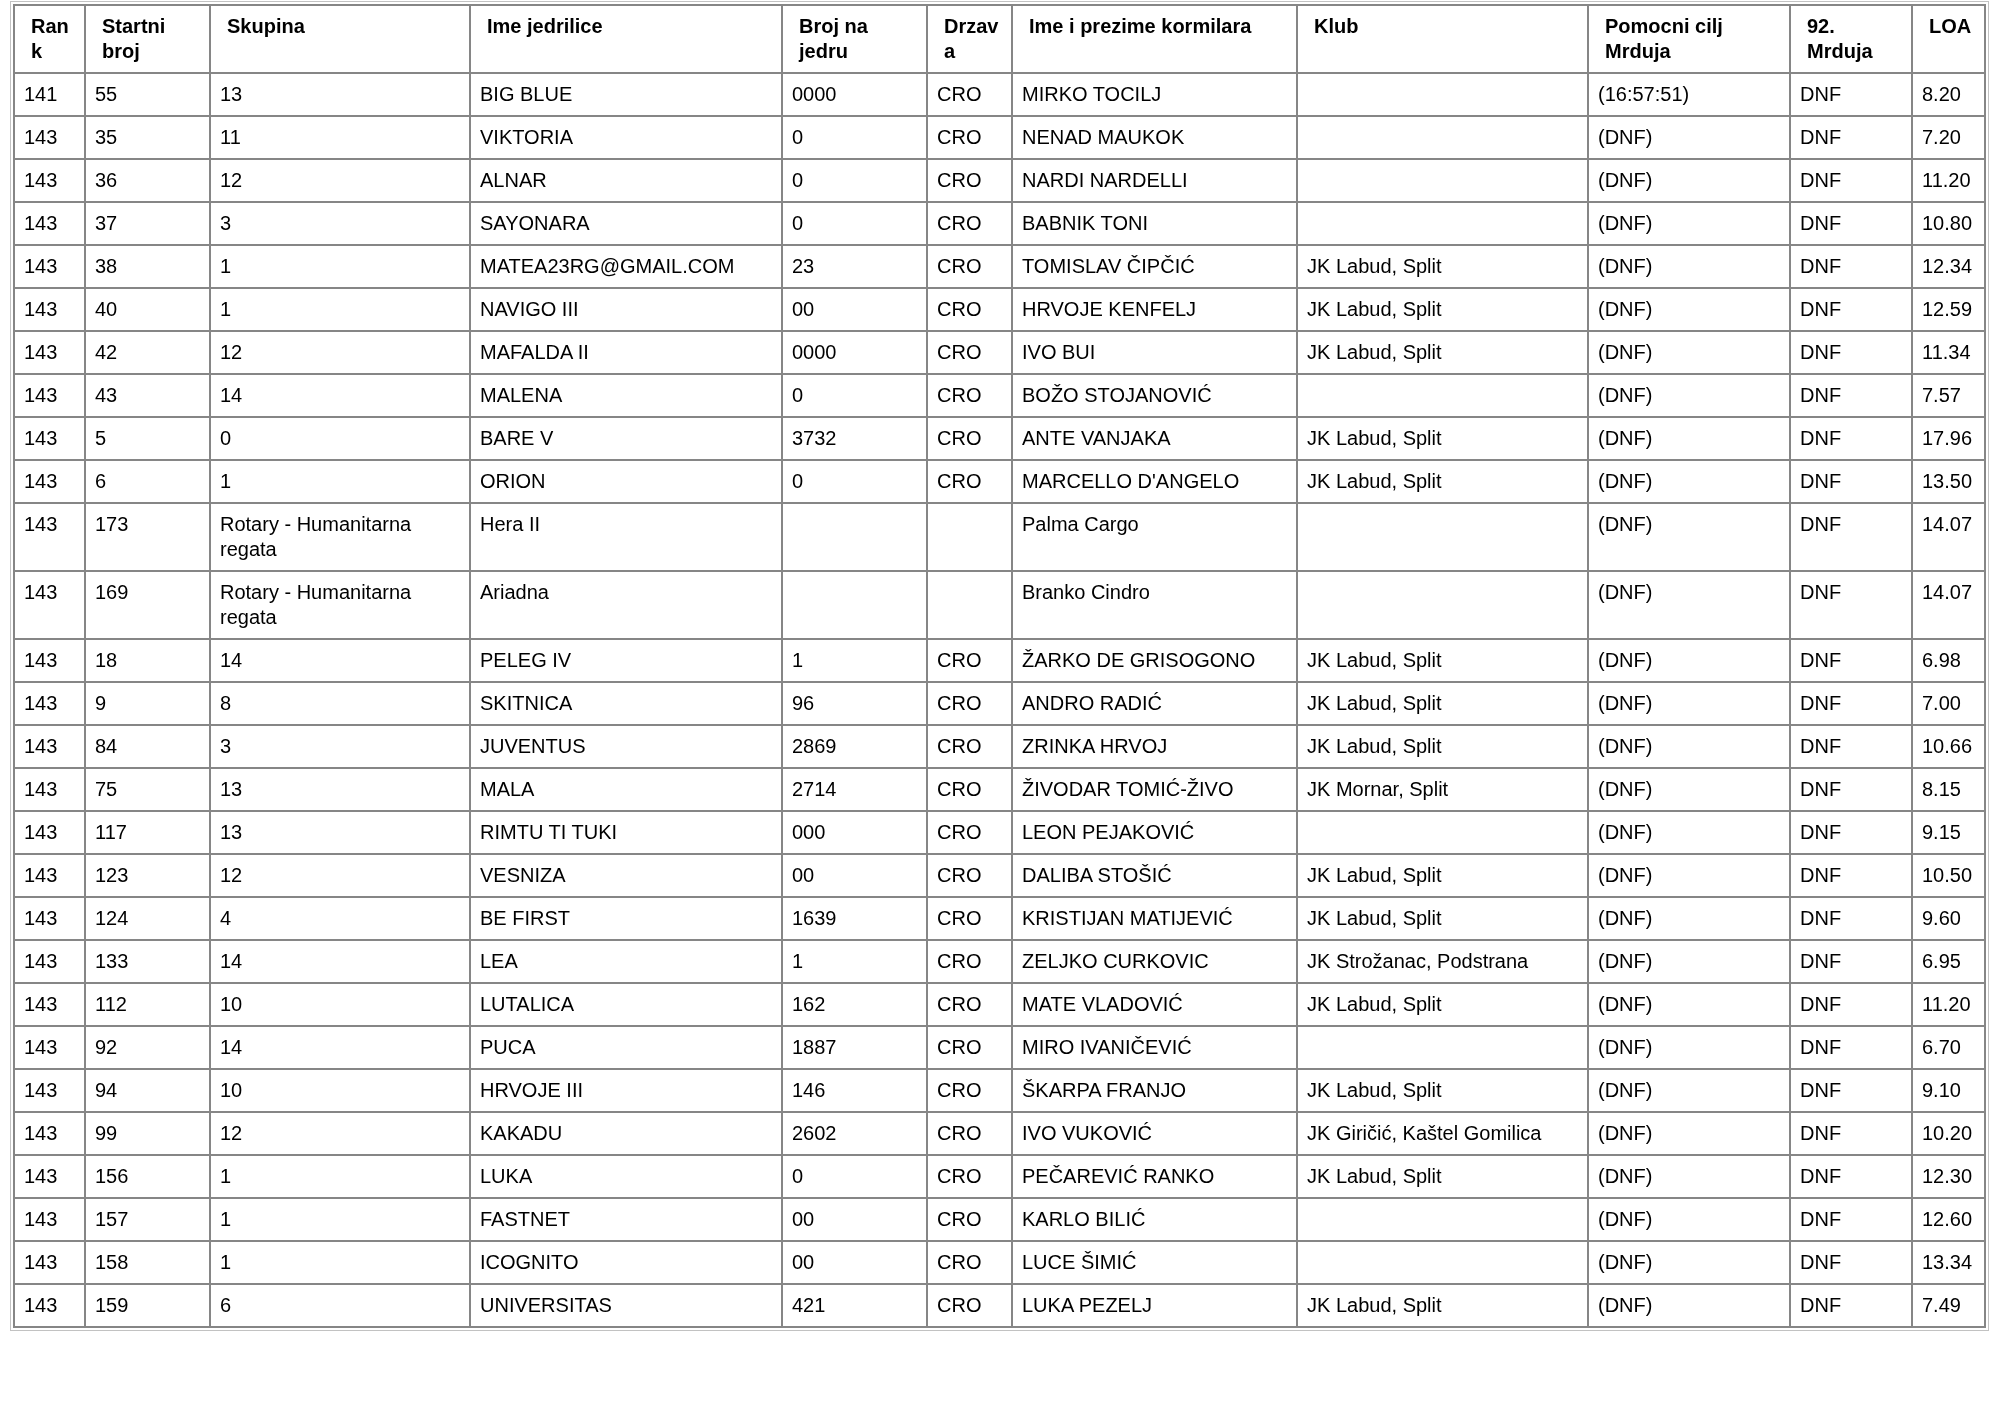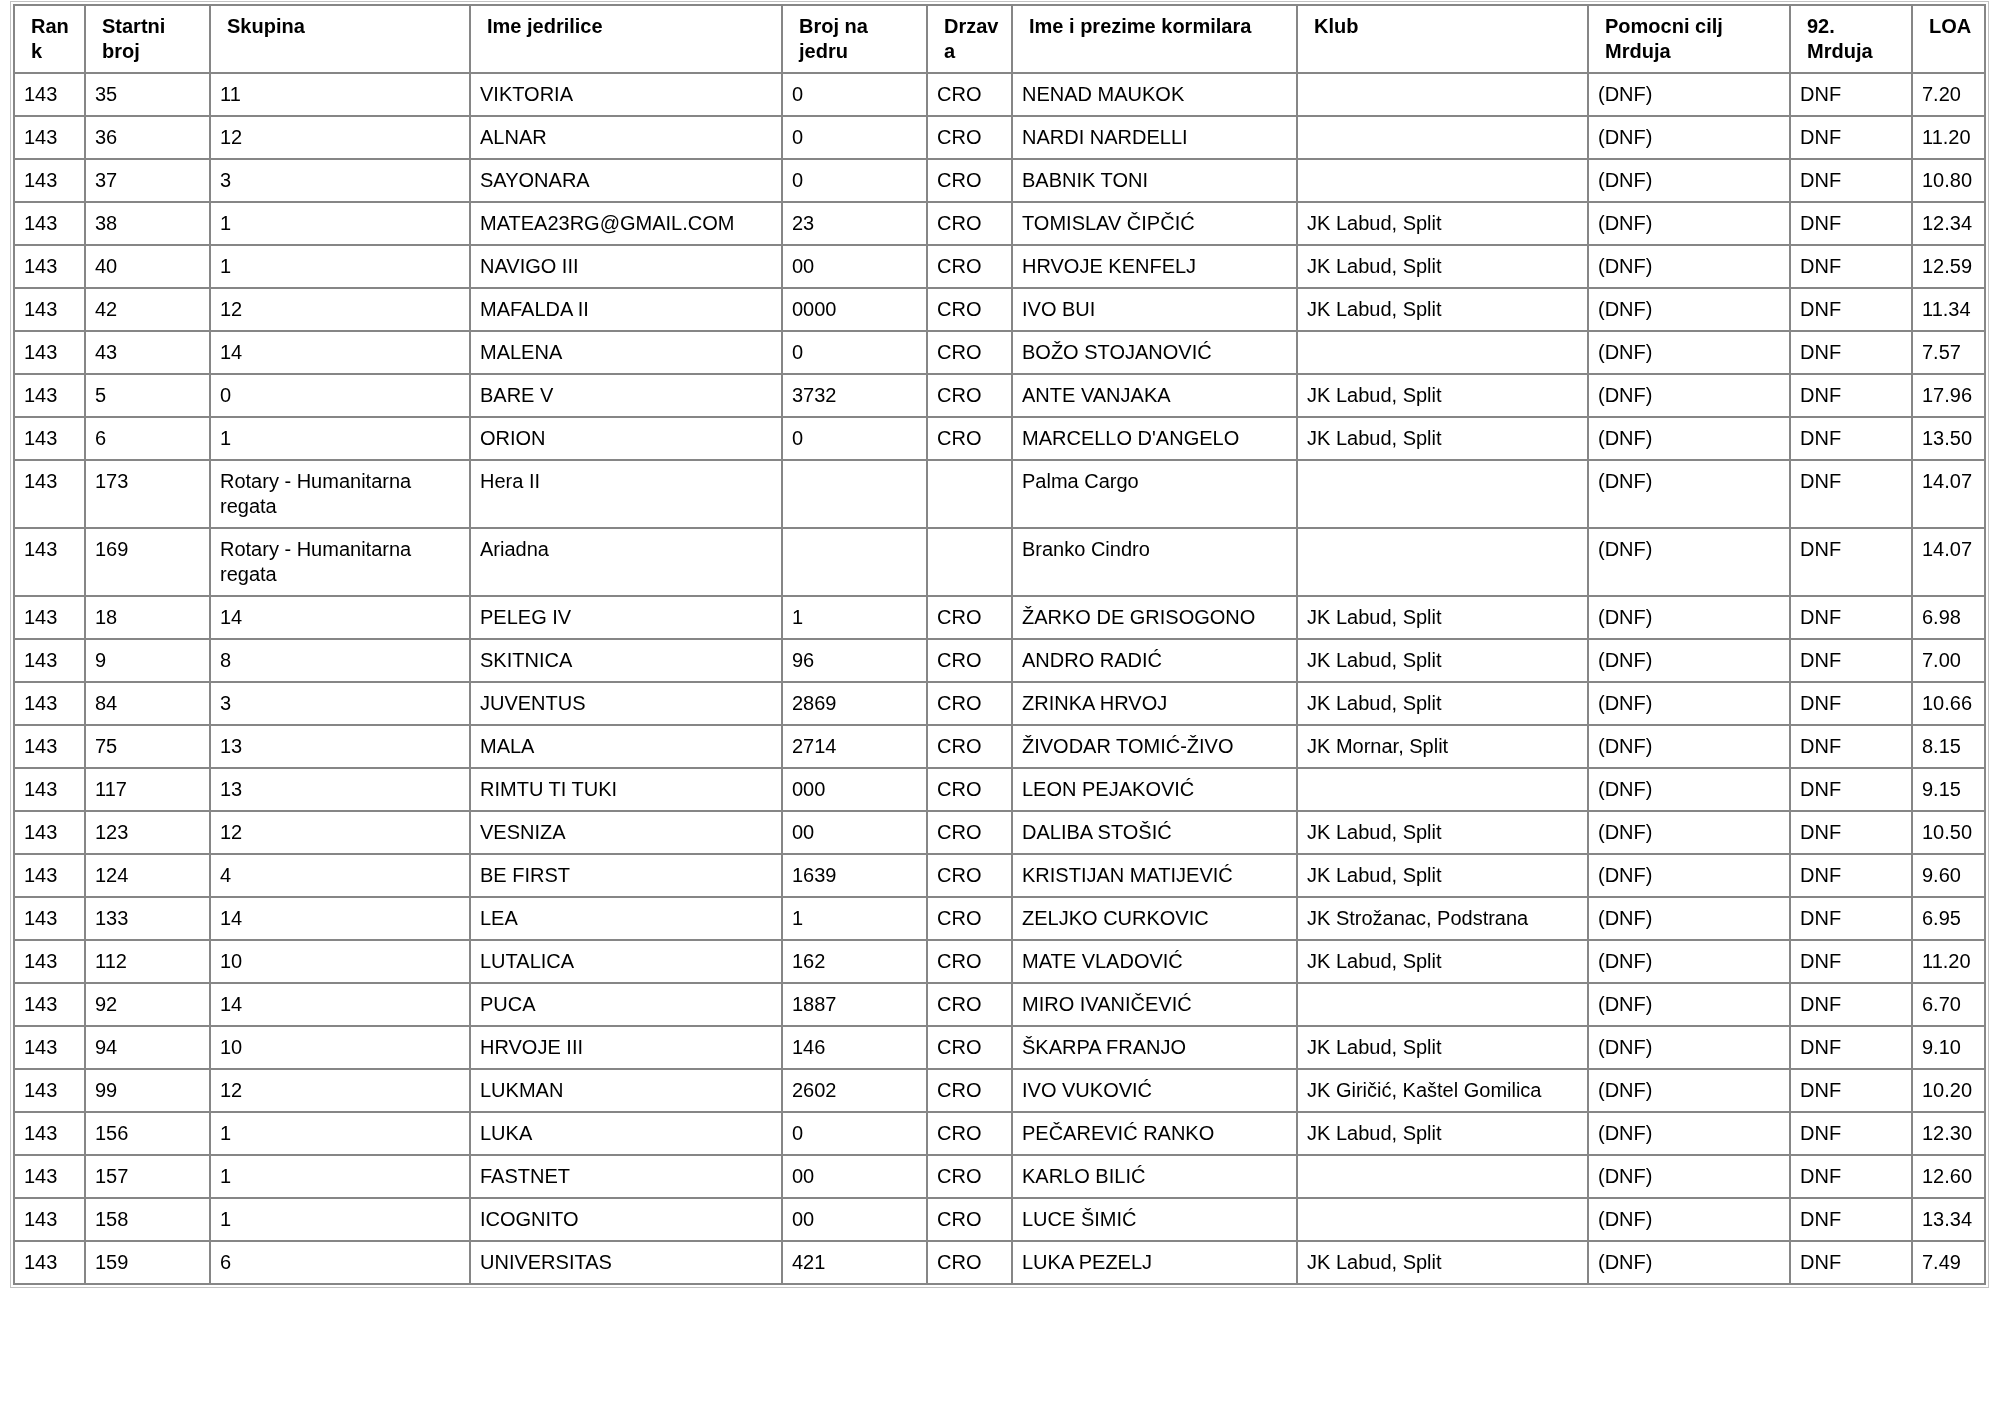--- a/index.html
+++ b/index.html
@@ -83,20 +83,33 @@
         <th>Klub</th>
         <th>Pomocni cilj
 Mrduja</th>
         <th>92.
 Mrduja</th>
         <th>LOA</th>
       </tr>
     </thead>
     <tbody>
         <tr>
+          <td>141</td>
+          <td>55</td>
+          <td>13</td>
+          <td>BIG BLUE</td>
+          <td>0000</td>
+          <td>CRO</td>
+          <td>MIRKO TOCILJ</td>
+          <td></td>
+          <td>(16:57:51)</td>
+          <td>DNF</td>
+          <td>8.20</td>
+        </tr>
+        <tr>
           <td>143</td>
           <td>35</td>
           <td>11</td>
           <td>VIKTORIA</td>
           <td>0</td>
           <td>CRO</td>
           <td>NENAD MAUKOK</td>
           <td></td>
           <td>(DNF)</td>
           <td>DNF</td>
@@ -372,21 +385,21 @@
           <td>ŠKARPA FRANJO</td>
           <td>JK Labud, Split</td>
           <td>(DNF)</td>
           <td>DNF</td>
           <td>9.10</td>
         </tr>
         <tr>
           <td>143</td>
           <td>99</td>
           <td>12</td>
-          <td>LUKMAN</td>
+          <td>KAKADU</td>
           <td>2602</td>
           <td>CRO</td>
           <td>IVO VUKOVIĆ</td>
           <td>JK Giričić, Kaštel Gomilica</td>
           <td>(DNF)</td>
           <td>DNF</td>
           <td>10.20</td>
         </tr>
         <tr>
           <td>143</td>

